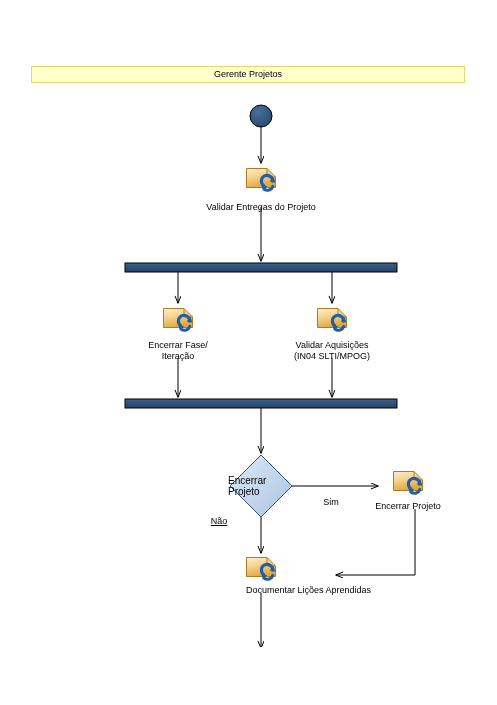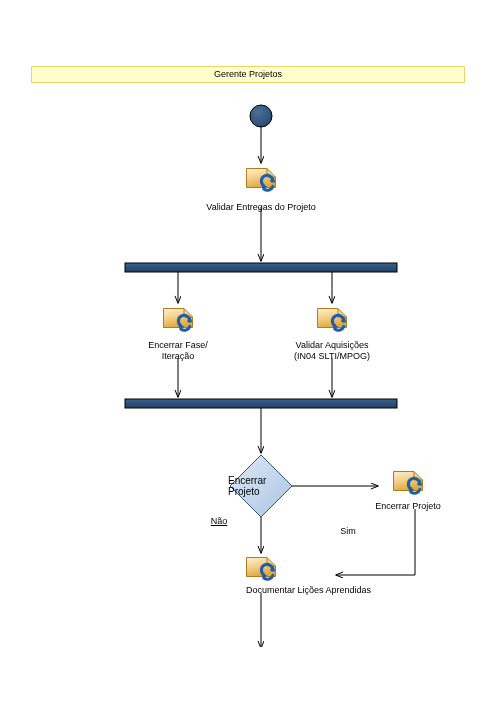--- a/index.html
+++ b/index.html
@@ -209,17 +209,17 @@
   <div class="node-label" style="left:332px; top:340px; width:140px;">Validar Aquisições
 (IN04 SLTI/MPOG)</div>
 
   <div class="diamond-text" style="left:261px; top:486px; width:66px;">Encerrar
 Projeto</div>
 
   <div class="node-label" style="left:408px; top:501px; width:130px;">Encerrar Projeto</div>
 
   <div class="node-label" style="left:261px; top:585px; width:220px;text-align:right;">Documentar Lições Aprendidas</div>
 
-  <div class="edge-label" style="left:348px; top:497px;margin-top:29px;">Sim</div>
+  <div class="edge-label" style="left:331px; top:497px;">Sim</div>
 
   <div class="edge-label" style="left:219px; top:516px;text-decoration:underline;">Não</div>
 
 </div>
 
 </body></html>

